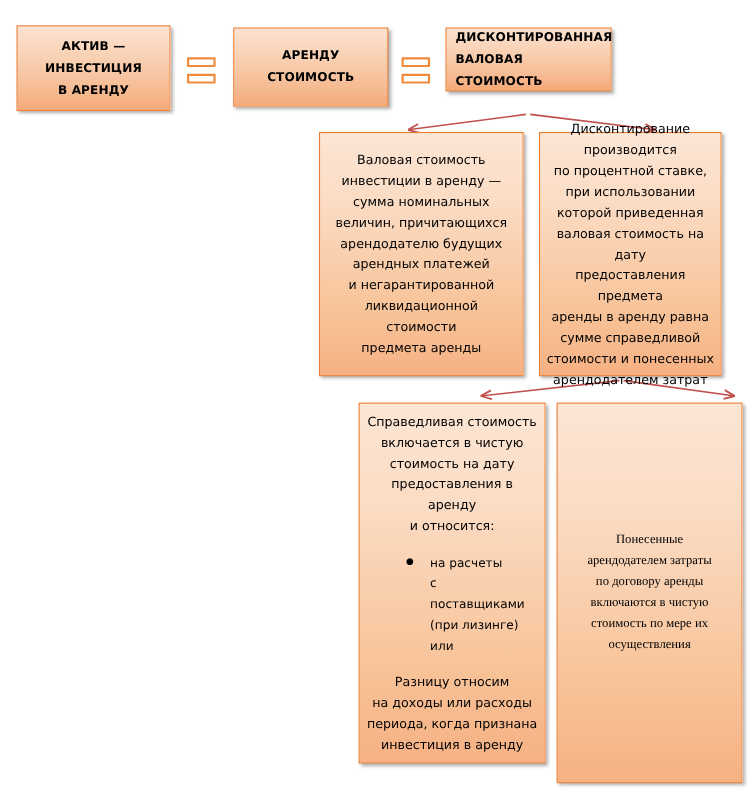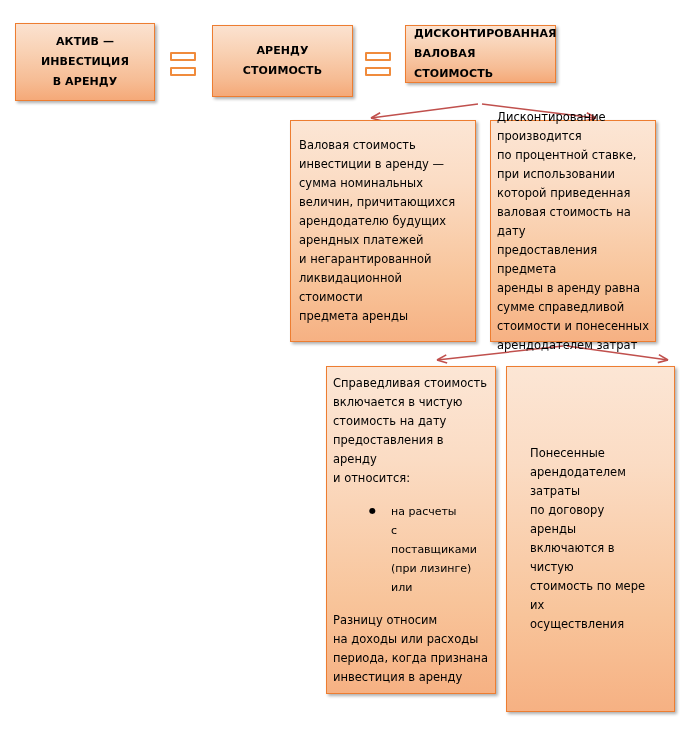--- a/index.html
+++ b/index.html
@@ -50,20 +50,21 @@
     white-space: pre-line;
   }
   .head-text.left-align {
     text-align: left;
     padding-left: 4px;
   }
   
   .body-text {
     font-size: 11.5px;
     line-height: 19px;
+    text-align: center;
     white-space: pre-line;
   }
   .body-text.bullet-head {
     margin-bottom: 0;
   }
   ul.bullets {
     list-style: none;
     margin: 14px 0 14px 0;
     padding: 0 0 0 30px;
     text-align: left;
@@ -216,21 +217,21 @@
 (при лизинге) или</li>
       </ul>
       <div class="body-text">Разницу относим
 на доходы или расходы
 периода, когда признана
 инвестиция в аренду</div>
     </div>
   </div>
 
   <div class="node" style="left:506px; top:366px; width:169px; height:346px;">
-    <div class="node-inner" style="padding:0 23px;">
+    <div class="node-inner" style="padding:0 23px;font-family:Liberation Serif, serif;">
       <div class="body-text">Понесенные
 арендодателем затраты
 по договору аренды
 включаются в чистую
 стоимость по мере их
 осуществления</div>
     </div>
   </div>
 
 </div>

